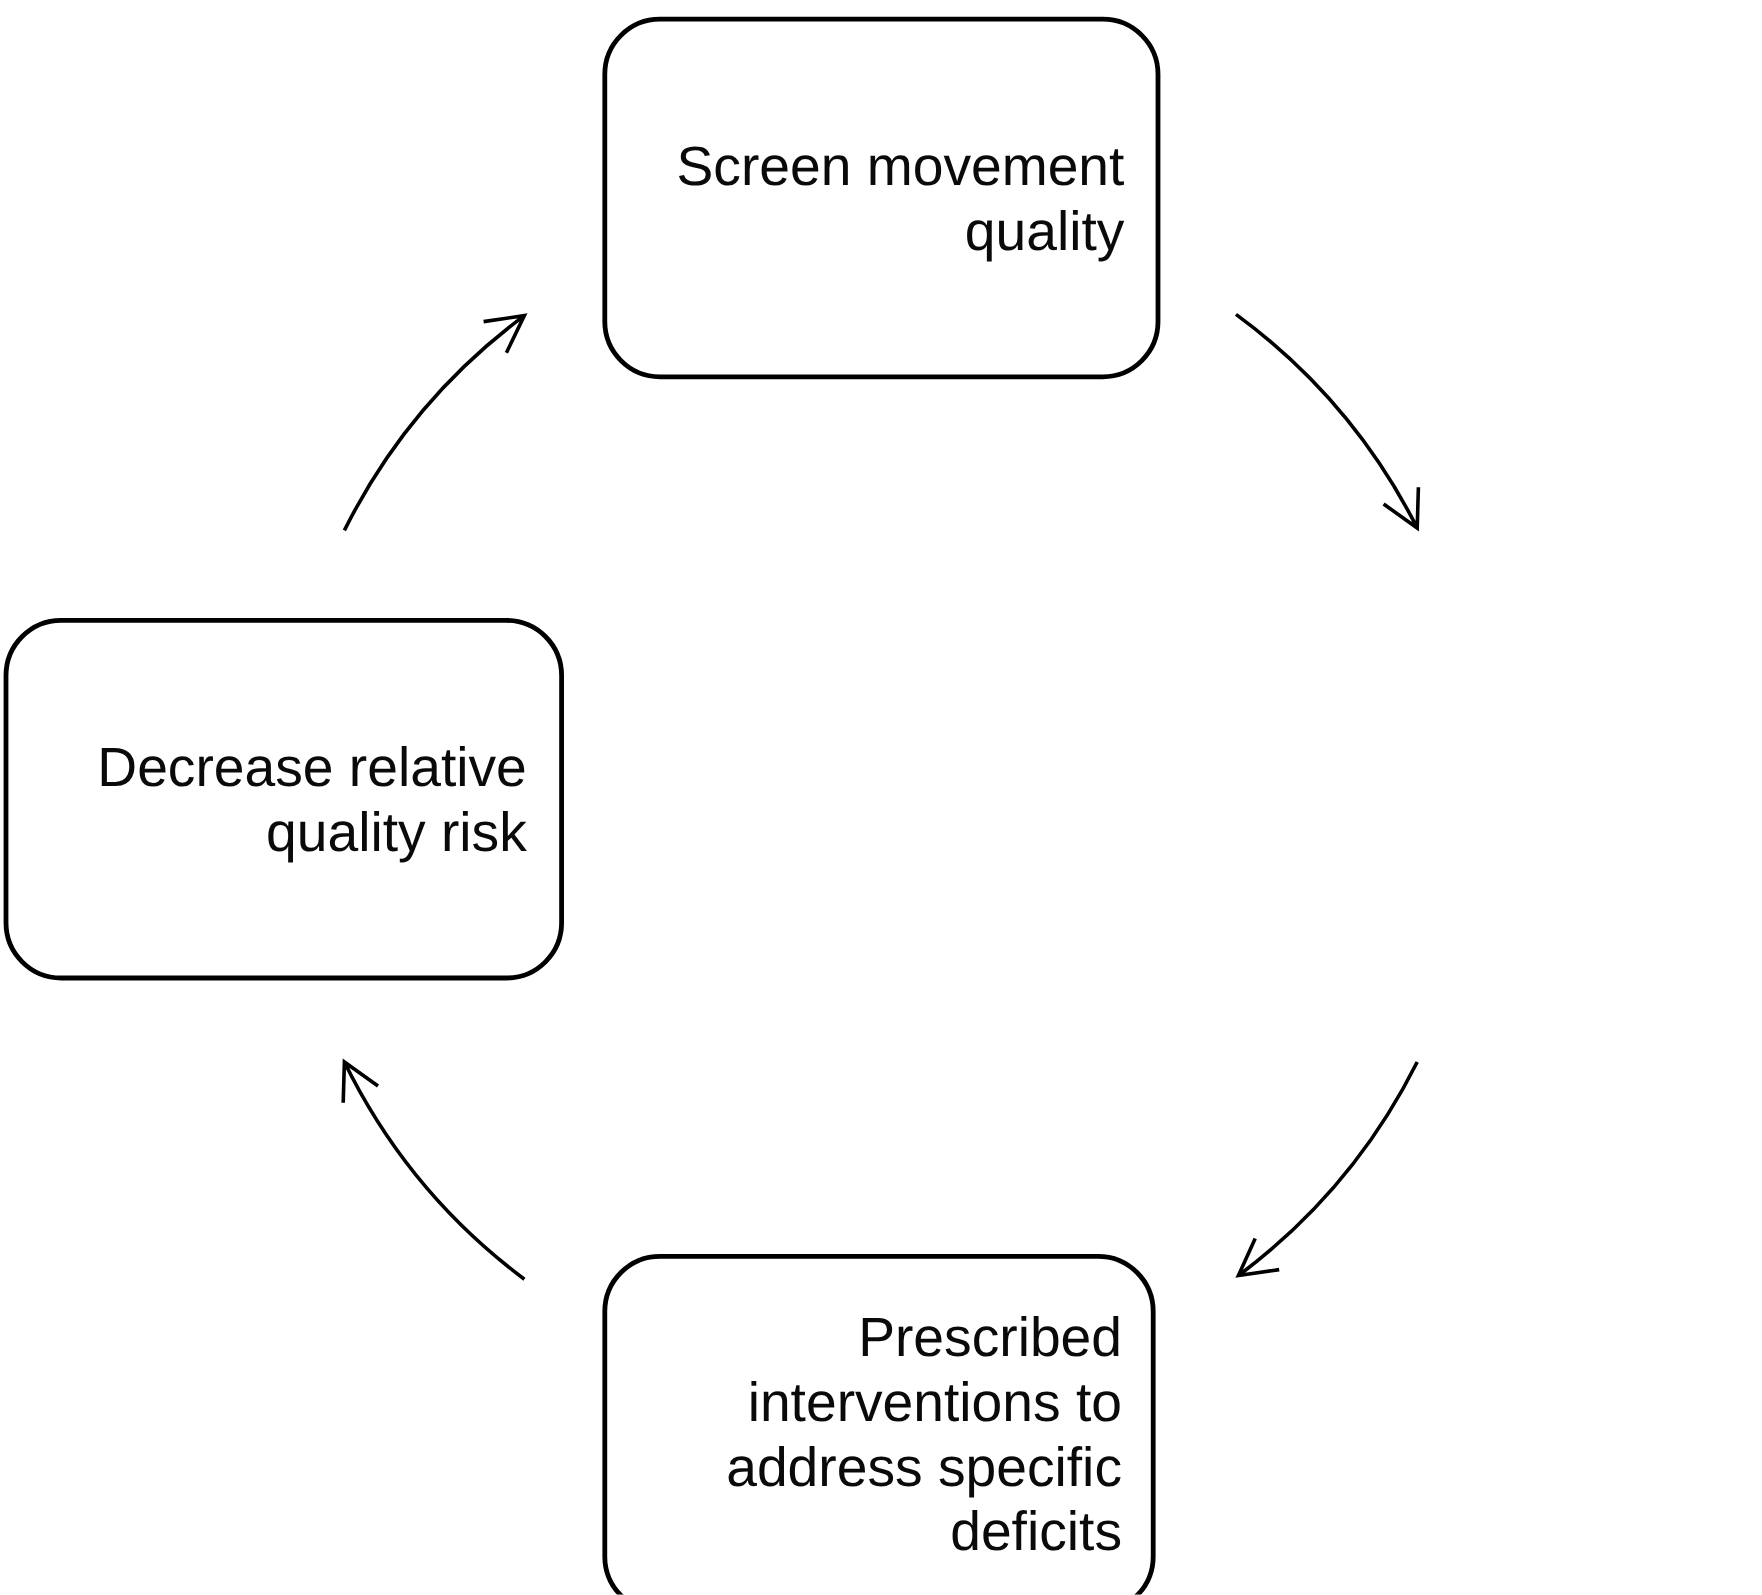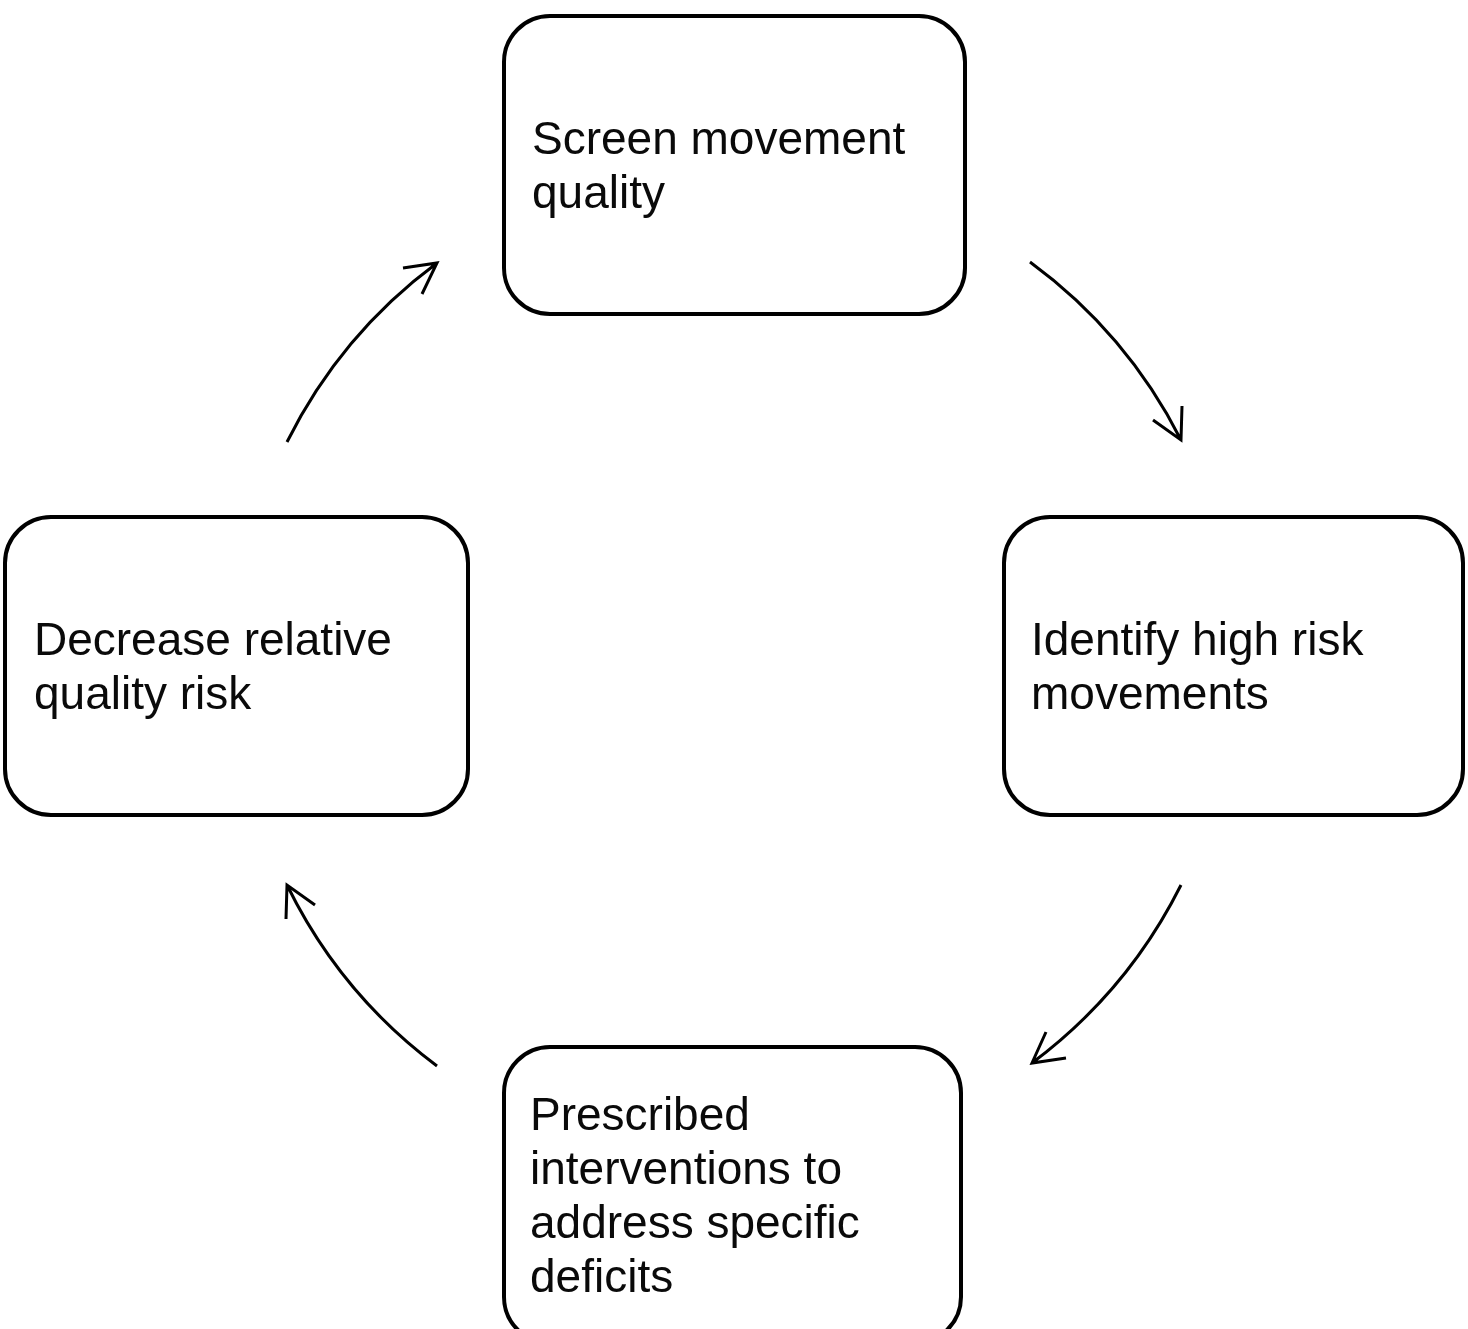--- a/index.html
+++ b/index.html
@@ -25,21 +25,21 @@
   }
   .node {
     position: absolute;
     box-sizing: border-box;
     border: 4px solid #000000;
     border-radius: 48px;
     background: #ffffff;
     display: flex;
     align-items: center;
     justify-content: center;
-    text-align: left;
+    text-align: right;
   }
   .node-label {
     display: block;
     max-width: 405px;
     font-size: 46px;
     line-height: 54px;
     color: #0a0a0a;
     letter-spacing: 0;
   }
   .node-top    { left: 502px;  top: 14px;   width: 465px; height: 302px; }
@@ -63,23 +63,20 @@
     <path class="edge" d="M 1030 262 A 503 503 0 0 1 1181 440 M 1182 406 L 1181 440 L 1153 420"></path>
     <path class="edge" d="M 1181 885 A 503 503 0 0 1 1032 1063 M 1066 1058 L 1032 1063 L 1046 1032"></path>
     <path class="edge" d="M 437 1066 A 500 500 0 0 1 287 885 M 286 919 L 287 885 L 315 905"></path>
     <path class="edge" d="M 287 442 A 500 500 0 0 1 437 263 M 403 268 L 437 263 L 422 294"></path>
   </svg>
 
   <div class="node node-top">
     <span class="node-label">Screen movement quality</span>
   </div>
 
-  <div class="node node-right">
-    <span class="node-label">Identify high risk movements</span>
-  </div>
 
   <div class="node node-bottom">
     <span class="node-label">Prescribed interventions to address specific deficits</span>
   </div>
 
   <div class="node node-left">
     <span class="node-label">Decrease relative quality risk</span>
   </div>
 
 </div>

